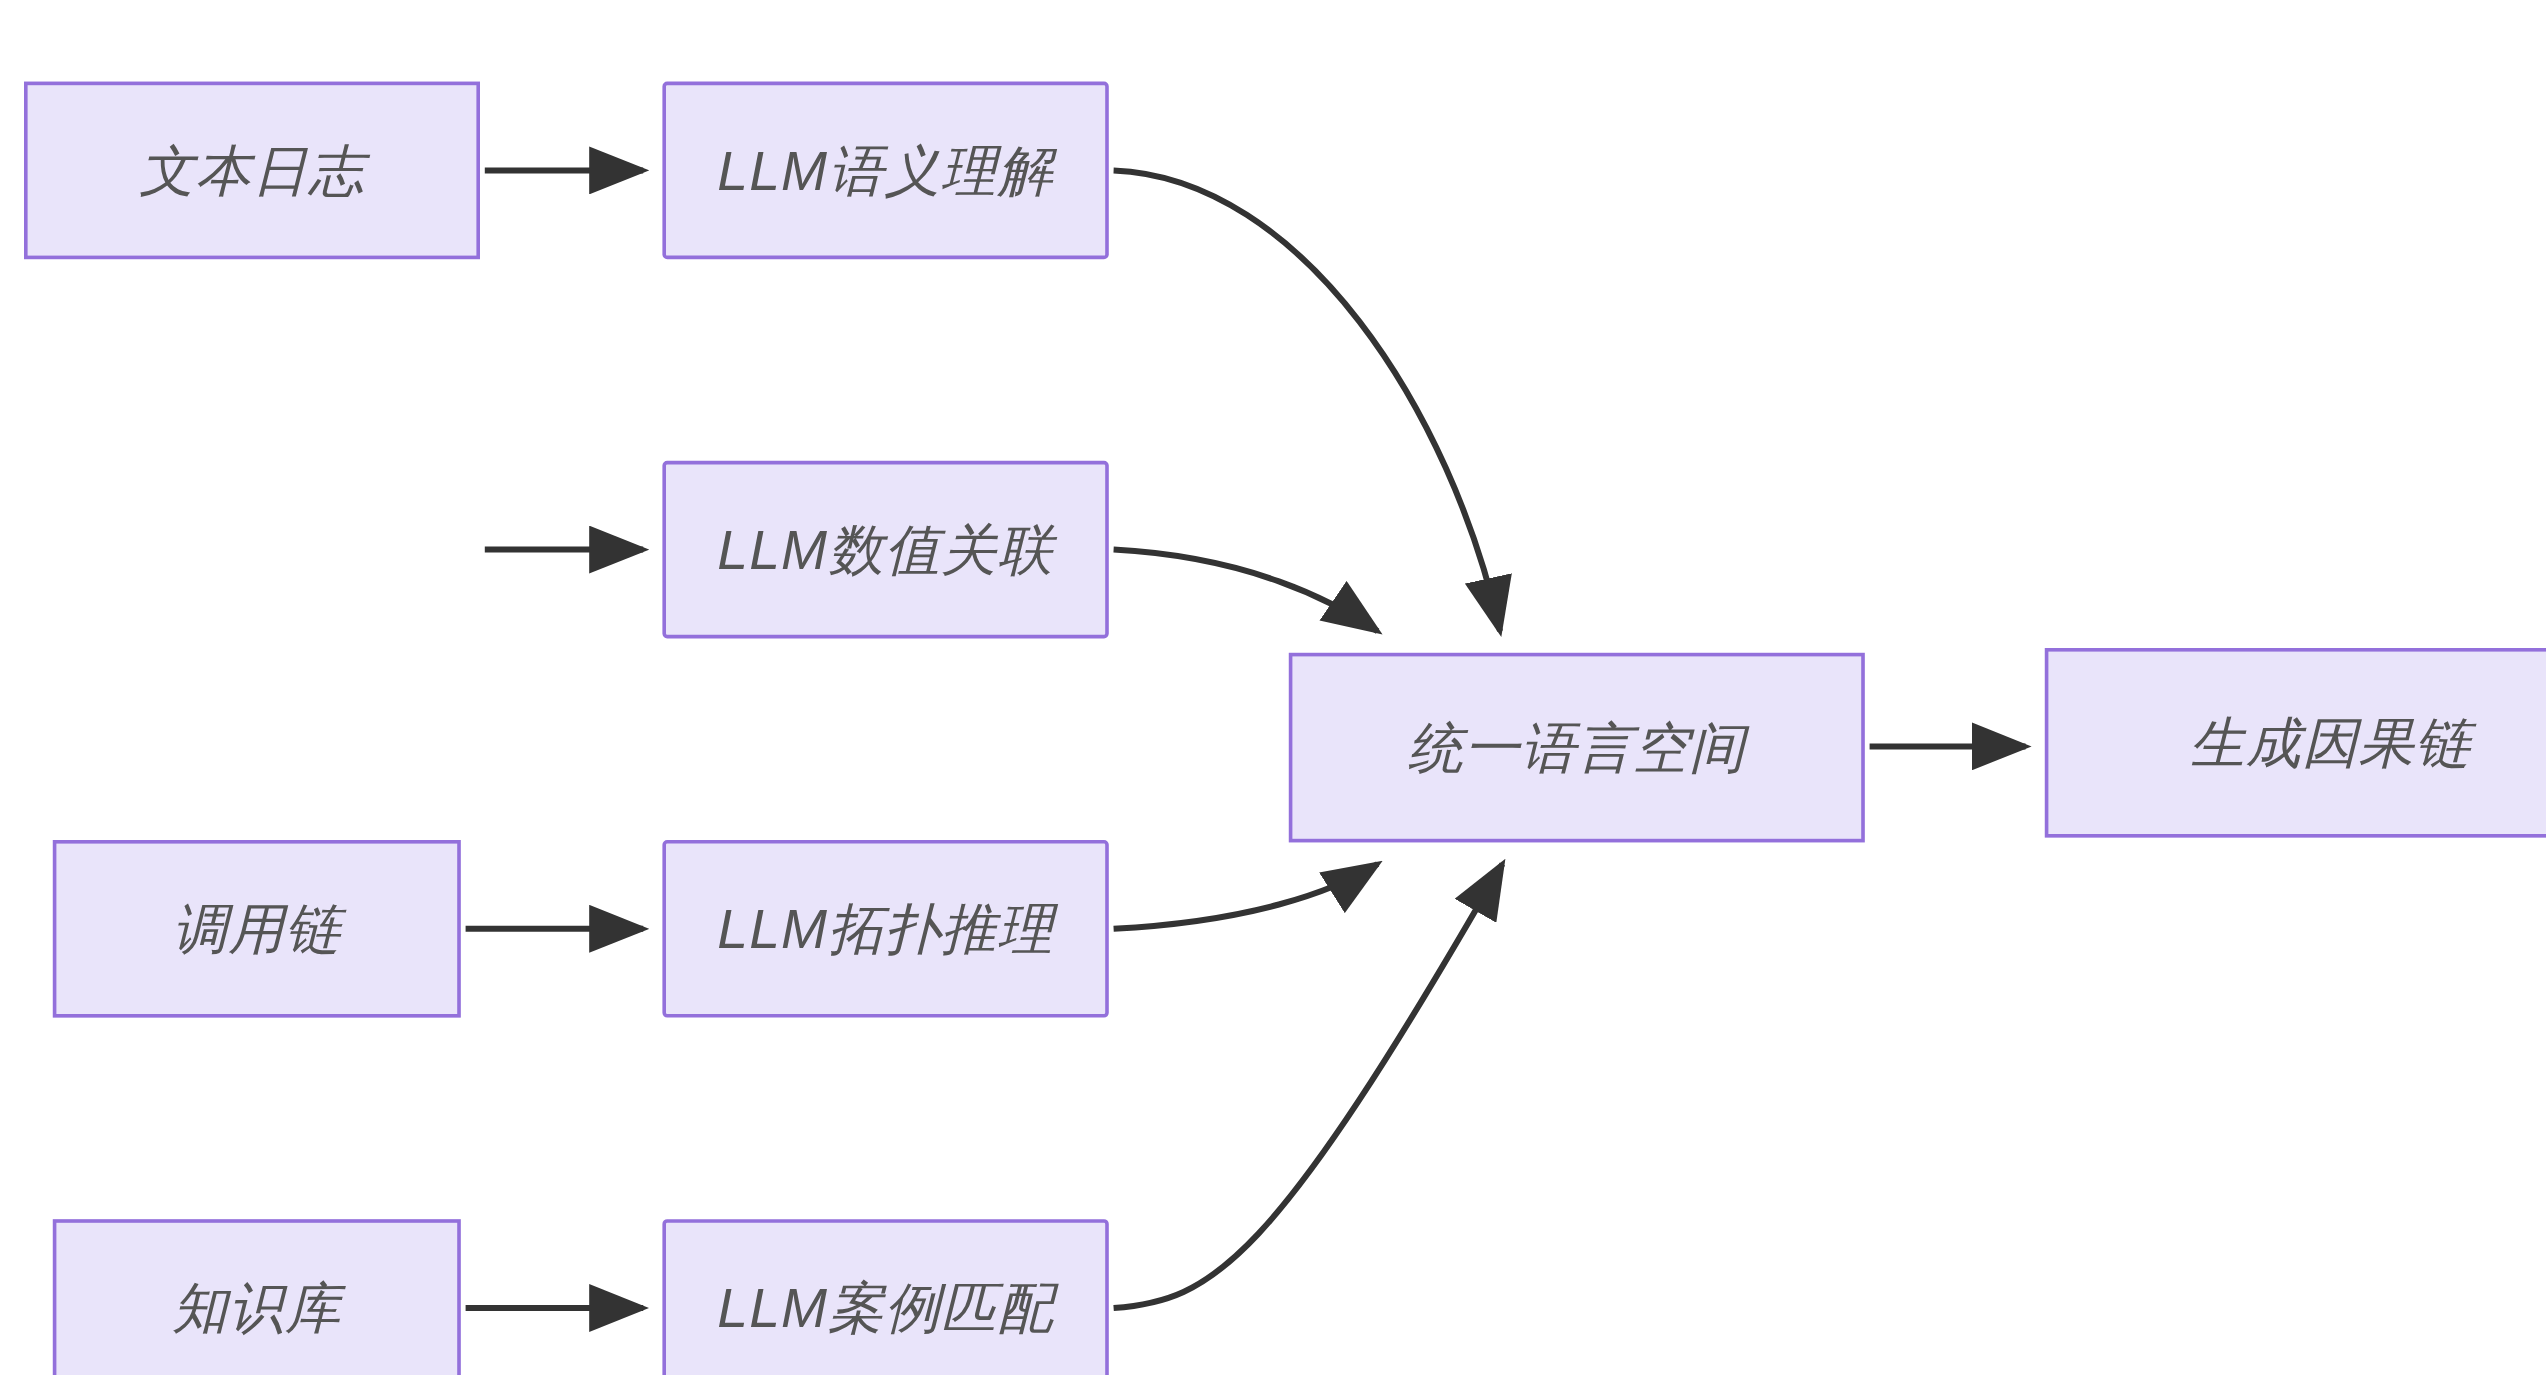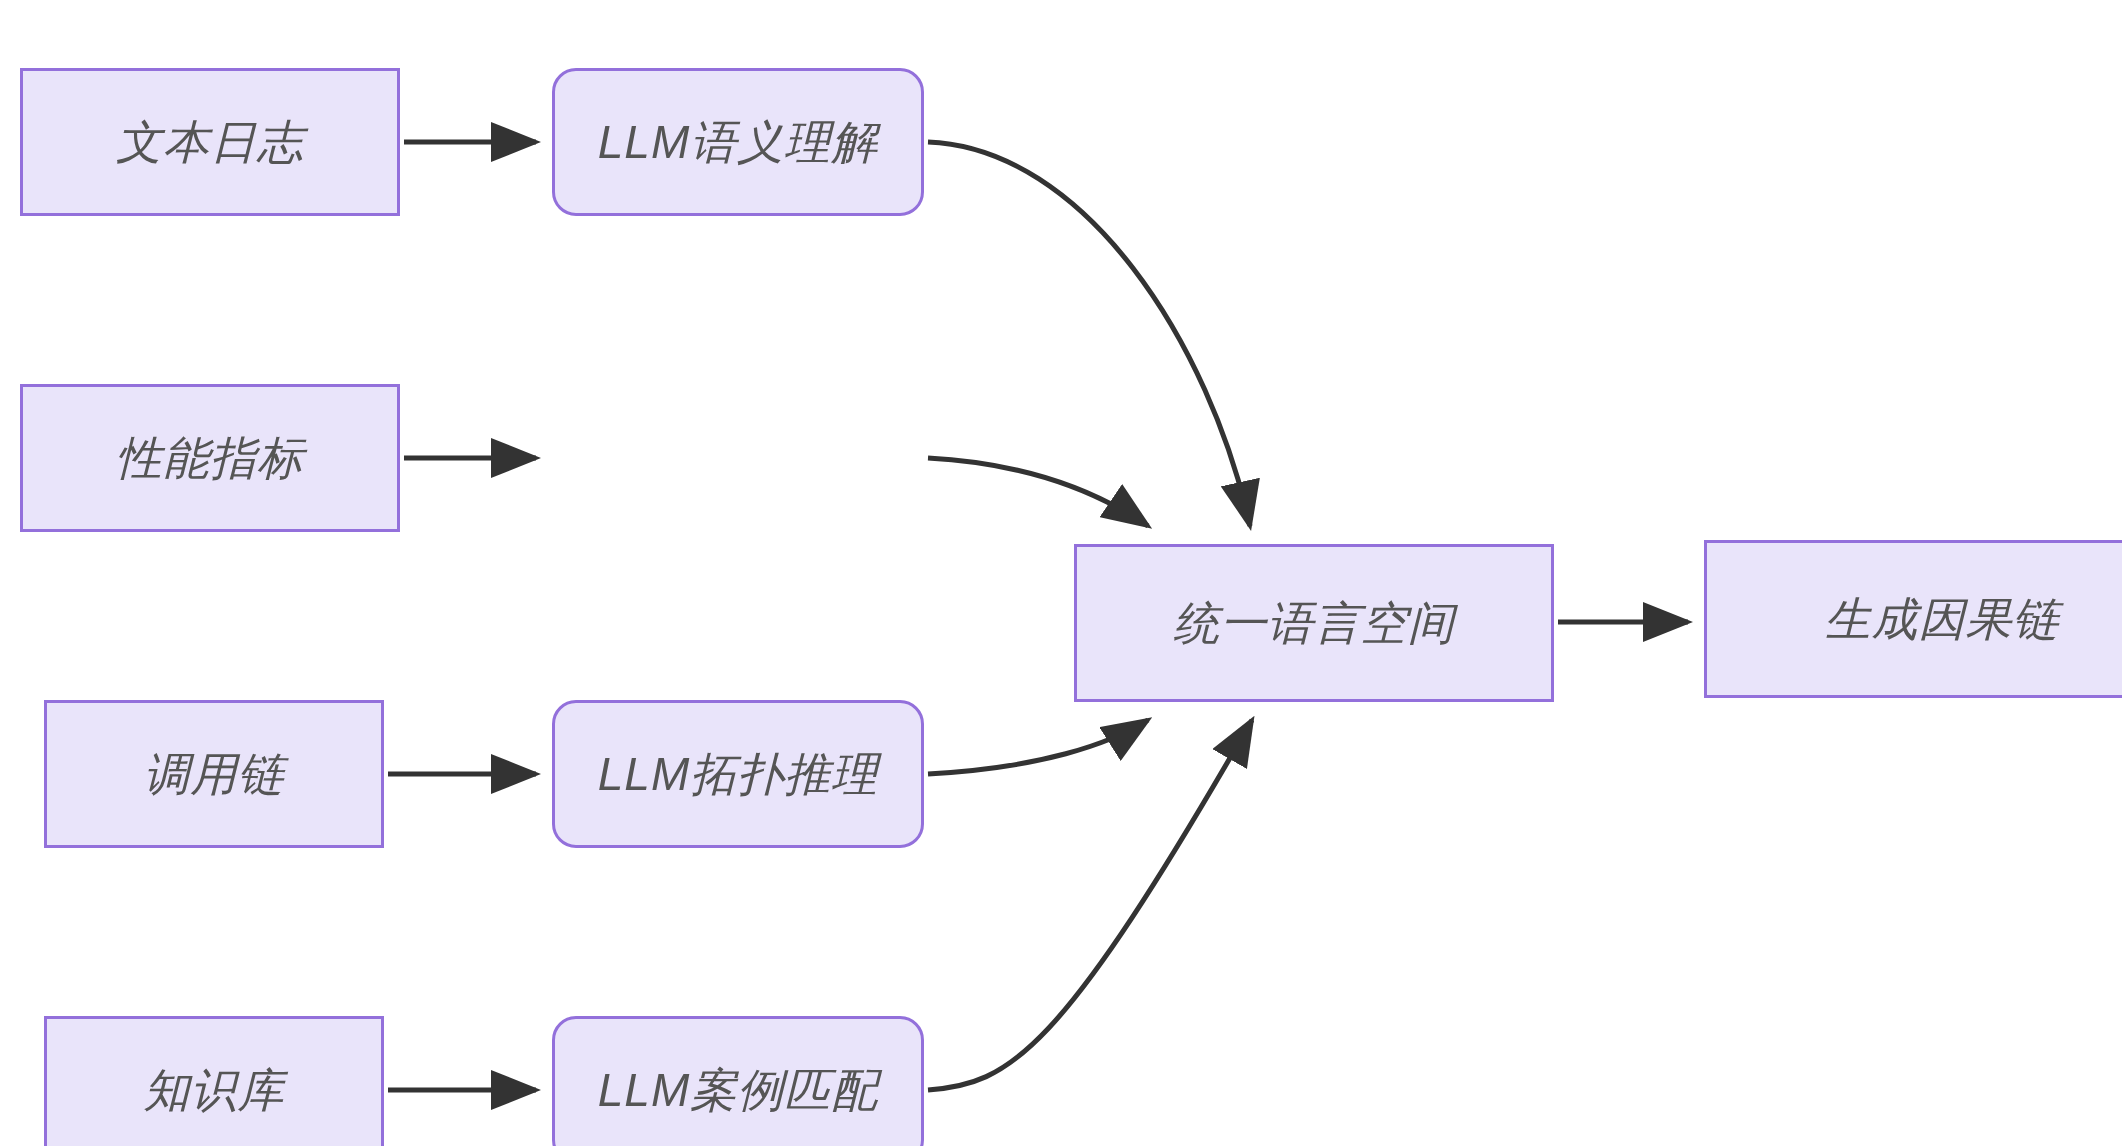--- a/index.html
+++ b/index.html
@@ -36,21 +36,21 @@
     align-items: center;
     justify-content: center;
     color: #555555;
     font-style: italic;
     font-size: 46px;
     letter-spacing: 1px;
     white-space: nowrap;
     z-index: 2;
   }
   .node.rounded {
-    border-radius: 24px;
+    border-radius: 4px;
     font-style: italic;
   }
   .node.square {
     border-radius: 0px;
   }
   .node-label {
     display: block;
     line-height: 1;
   }
 </style>
@@ -82,36 +82,36 @@
 
     <path d="M 928 1046 C 1010 1040, 1060 1010, 1252 676" fill="none" stroke="#333333" stroke-width="5" marker-end="url(#arrowhead)"></path>
 
     <line x1="1558" y1="578" x2="1688" y2="578" stroke="#333333" stroke-width="5" marker-end="url(#arrowhead)"></line>
   </svg>
 
   <div class="node square" style="left:20px; top:24px; width:380px; height:148px;">
     <span class="node-label">文本日志</span>
   </div>
 
-  <div class="node square" style="left:20px; top:340px; width:380px; height:148px;">
-    <span class="node-label">性能指标</span>
-  </div>
 
   <div class="node square" style="left:44px; top:656px; width:340px; height:148px;">
     <span class="node-label">调用链</span>
   </div>
 
   <div class="node square" style="left:44px; top:972px; width:340px; height:148px;">
     <span class="node-label">知识库</span>
   </div>
 
   <div class="node rounded" style="left:552px; top:24px; width:372px; height:148px;">
     <span class="node-label">LLM语义理解</span>
   </div>
 
+  <div class="node rounded" style="left:552px; top:340px; width:372px; height:148px;">
+    <span class="node-label">LLM数值关联</span>
+  </div>
 
   <div class="node rounded" style="left:552px; top:972px; width:372px; height:148px;">
     <span class="node-label">LLM案例匹配</span>
   </div>
 
   <div class="node rounded" style="left:552px; top:656px; width:372px; height:148px;">
     <span class="node-label">LLM拓扑推理</span>
   </div>
 
   <div class="node square" style="left:1074px; top:500px; width:480px; height:158px;">

